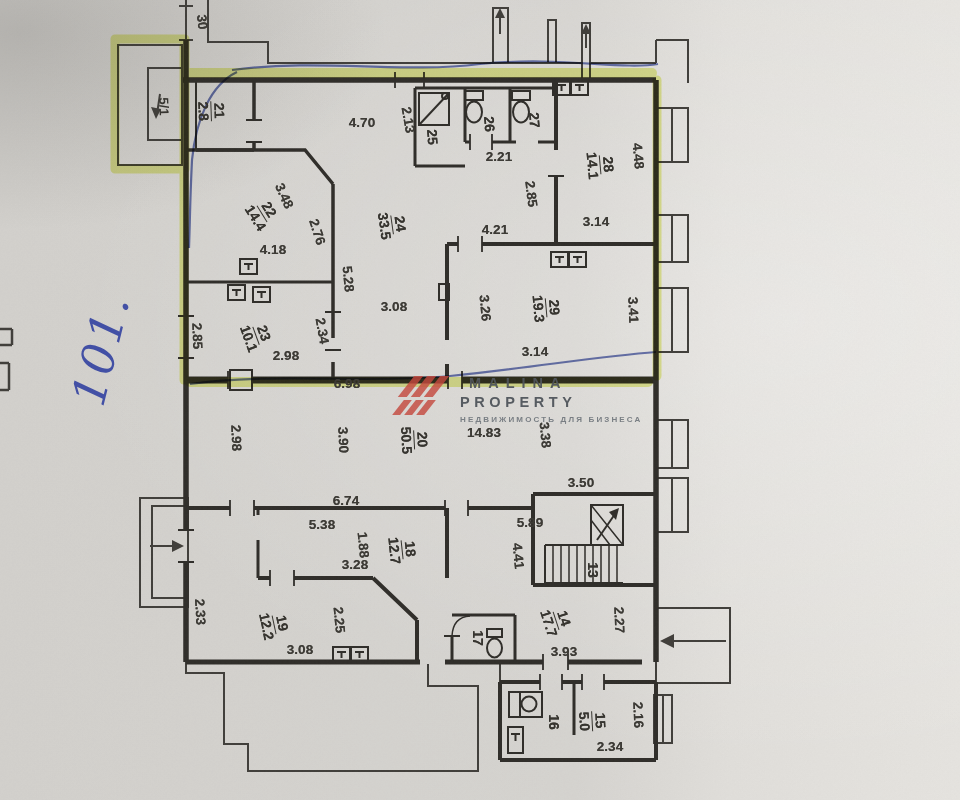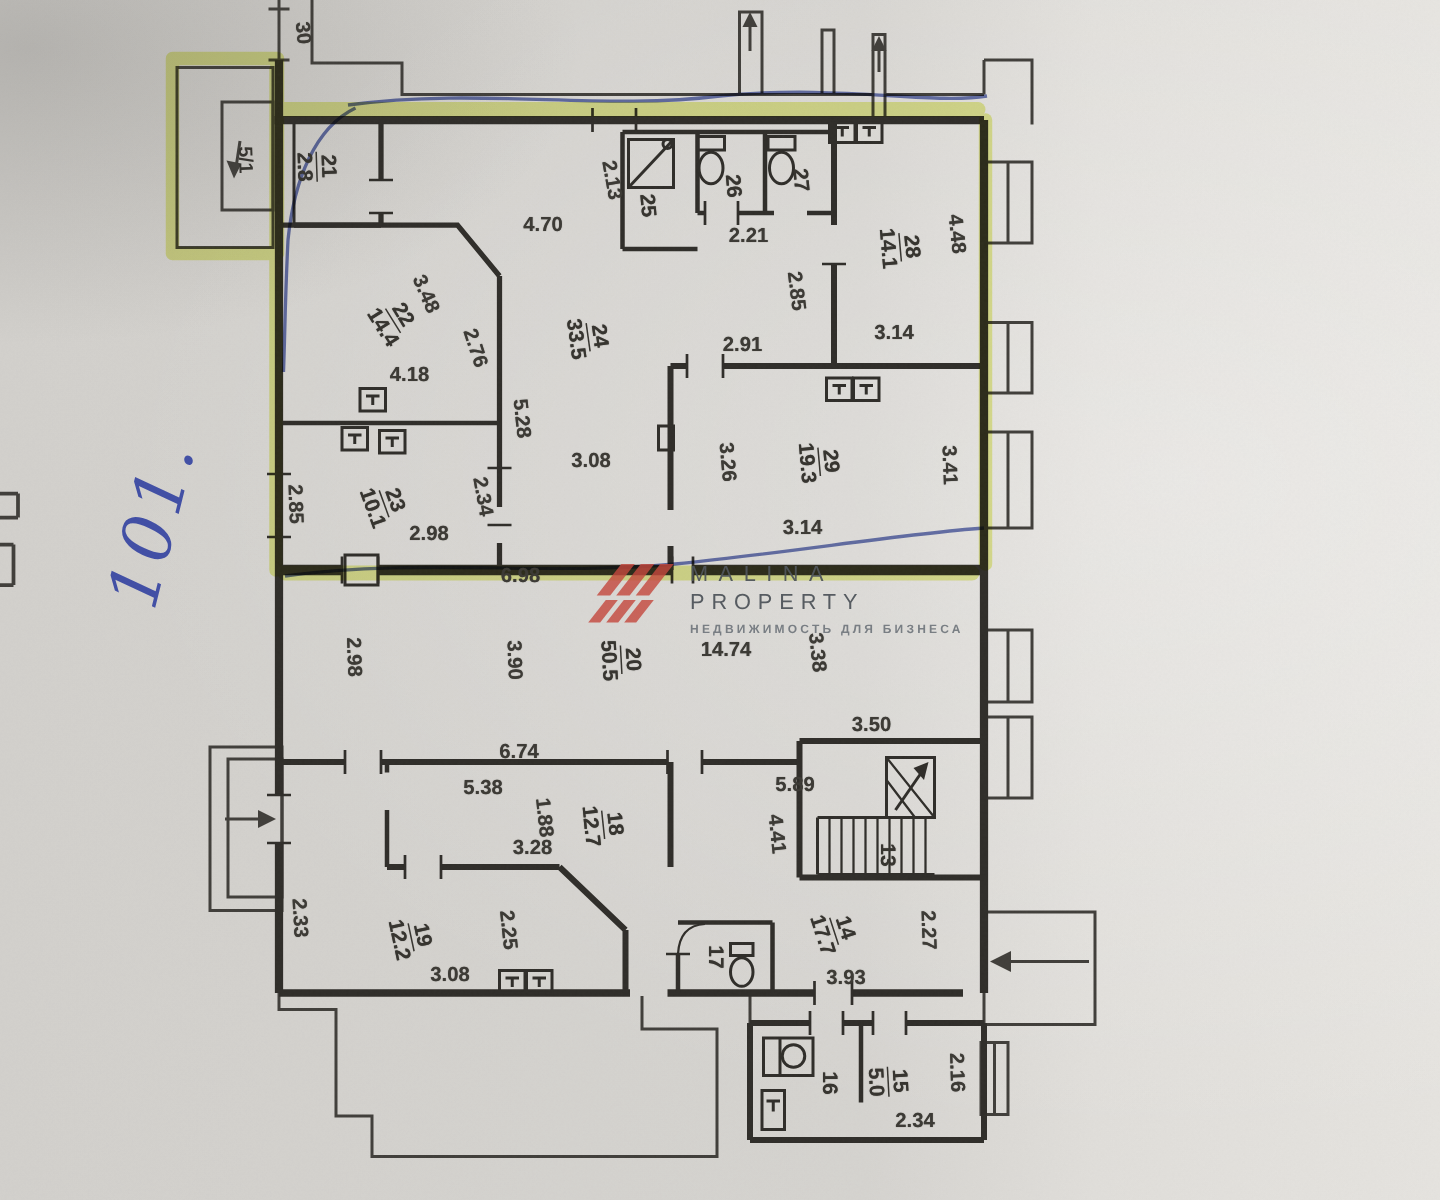--- a/index.html
+++ b/index.html
@@ -27,21 +27,21 @@
   .watermark{position:absolute;left:388px;top:374px;width:200px;opacity:.95;}
   .wm-logo{position:absolute;left:2px;top:2px;width:66px;height:42px;}
   .wm-logo i{position:absolute;background:#c4463c;transform:skewX(-38deg);opacity:.85;}
   .wm-logo i.s1{left:16px;top:0;width:9px;height:21px;}
   .wm-logo i.s2{left:29px;top:0;width:9px;height:21px;}
   .wm-logo i.s3{left:42px;top:0;width:9px;height:21px;}
   .wm-logo i.s4{left:8px;top:24px;width:8px;height:15px;}
   .wm-logo i.s5{left:20px;top:24px;width:8px;height:15px;}
   .wm-logo i.s6{left:32px;top:24px;width:8px;height:15px;}
   .wm-text{position:absolute;left:72px;top:0;white-space:nowrap;}
-  .wm-l1,.wm-l2{font-weight:400;font-size:14.5px;line-height:19px;color:#4e545a;letter-spacing:7px;}
+  .wm-l1,.wm-l2{font-weight:700;font-size:14.5px;line-height:19px;color:#4e545a;letter-spacing:7px;text-align:center;}
   .wm-l2{letter-spacing:4.6px;}
   .wm-sub{position:absolute;left:0;top:41px;font-weight:600;font-size:8px;color:#73797f;letter-spacing:2.15px;white-space:nowrap;}
   .handwritten{
     position:absolute;left:30px;top:322px;width:142px;text-align:center;
     font-family:"DejaVu Serif",serif;font-style:italic;font-weight:400;
     font-size:46px;color:#2d3da0;letter-spacing:3px;opacity:.88;
     transform:rotate(-76deg);
   }
   .unit-badge{
     position:absolute;left:147px;top:99px;width:34px;text-align:center;
@@ -280,42 +280,42 @@
         <span class="ra">17.7</span>
       </div>
       <div class="room-label" style="left: 592px; top: 721px; transform: translate(-50%, -50%) rotate(87deg);">
         <span class="rn frac">15</span>
         <span class="ra">5.0</span>
       </div>
       <div class="room-label" style="left: 553px; top: 722px; transform: translate(-50%, -50%) rotate(90deg);">
         <span class="rn">16</span>
       </div>
       <div class="dim-label" style="left: 202px; top: 22px; transform: translate(-50%, -50%) rotate(85deg);">30</div>
-      <div class="dim-label" style="left: 362px; top: 123px; transform: translate(-50%, -50%) rotate(0deg); margin-top: 27px;">4.70</div>
+      <div class="dim-label" style="left: 362px; top: 123px; transform: translate(-50%, -50%) rotate(0deg);">4.70</div>
       <div class="dim-label" style="left: 408px; top: 120px; transform: translate(-50%, -50%) rotate(80deg);">2.13</div>
       <div class="dim-label" style="left: 499px; top: 157px; transform: translate(-50%, -50%) rotate(0deg);">2.21</div>
       <div class="dim-label" style="left: 531px; top: 194px; transform: translate(-50%, -50%) rotate(83deg);">2.85</div>
-      <div class="dim-label" style="left: 495px; top: 230px; transform: translate(-50%, -50%) rotate(0deg);">2.91</div>
+      <div class="dim-label" style="left: 495px; top: 230px; transform: translate(-50%, -50%) rotate(0deg);">4.21</div>
       <div class="dim-label" style="left: 596px; top: 222px; transform: translate(-50%, -50%) rotate(0deg);">3.14</div>
       <div class="dim-label" style="left: 638px; top: 156px; transform: translate(-50%, -50%) rotate(84deg);">4.48</div>
       <div class="dim-label" style="left: 284px; top: 196px; transform: translate(-50%, -50%) rotate(66deg);">3.48</div>
       <div class="dim-label" style="left: 317px; top: 232px; transform: translate(-50%, -50%) rotate(72deg);">2.76</div>
       <div class="dim-label" style="left: 273px; top: 250px; transform: translate(-50%, -50%) rotate(0deg);">4.18</div>
       <div class="dim-label" style="left: 348px; top: 279px; transform: translate(-50%, -50%) rotate(84deg);">5.28</div>
       <div class="dim-label" style="left: 322px; top: 331px; transform: translate(-50%, -50%) rotate(80deg);">2.34</div>
       <div class="dim-label" style="left: 197px; top: 336px; transform: translate(-50%, -50%) rotate(88deg);">2.85</div>
       <div class="dim-label" style="left: 286px; top: 356px; transform: translate(-50%, -50%) rotate(0deg);">2.98</div>
       <div class="dim-label" style="left: 394px; top: 307px; transform: translate(-50%, -50%) rotate(0deg);">3.08</div>
       <div class="dim-label" style="left: 485px; top: 308px; transform: translate(-50%, -50%) rotate(85deg);">3.26</div>
       <div class="dim-label" style="left: 633px; top: 310px; transform: translate(-50%, -50%) rotate(88deg);">3.41</div>
       <div class="dim-label" style="left: 535px; top: 352px; transform: translate(-50%, -50%) rotate(0deg);">3.14</div>
       <div class="dim-label" style="left: 347px; top: 384px; transform: translate(-50%, -50%) rotate(0deg);">6.98</div>
       <div class="dim-label" style="left: 236px; top: 438px; transform: translate(-50%, -50%) rotate(88deg);">2.98</div>
       <div class="dim-label" style="left: 343px; top: 440px; transform: translate(-50%, -50%) rotate(88deg);">3.90</div>
-      <div class="dim-label" style="left: 484px; top: 433px; transform: translate(-50%, -50%) rotate(0deg);">14.74</div>
+      <div class="dim-label" style="left: 484px; top: 433px; transform: translate(-50%, -50%) rotate(0deg);">14.83</div>
       <div class="dim-label" style="left: 545px; top: 435px; transform: translate(-50%, -50%) rotate(84deg);">3.38</div>
       <div class="dim-label" style="left: 581px; top: 483px; transform: translate(-50%, -50%) rotate(0deg);">3.50</div>
       <div class="dim-label" style="left: 346px; top: 501px; transform: translate(-50%, -50%) rotate(0deg);">6.74</div>
       <div class="dim-label" style="left: 322px; top: 525px; transform: translate(-50%, -50%) rotate(0deg);">5.38</div>
       <div class="dim-label" style="left: 363px; top: 545px; transform: translate(-50%, -50%) rotate(84deg);">1.88</div>
       <div class="dim-label" style="left: 323px; top: 565px; transform: translate(-50%, -50%) rotate(0deg); margin-left: 32px;">3.28</div>
       <div class="dim-label" style="left: 530px; top: 523px; transform: translate(-50%, -50%) rotate(0deg);">5.89</div>
       <div class="dim-label" style="left: 518px; top: 556px; transform: translate(-50%, -50%) rotate(84deg);">4.41</div>
       <div class="dim-label" style="left: 339px; top: 620px; transform: translate(-50%, -50%) rotate(84deg);">2.25</div>
       <div class="dim-label" style="left: 200px; top: 612px; transform: translate(-50%, -50%) rotate(87deg);">2.33</div>

